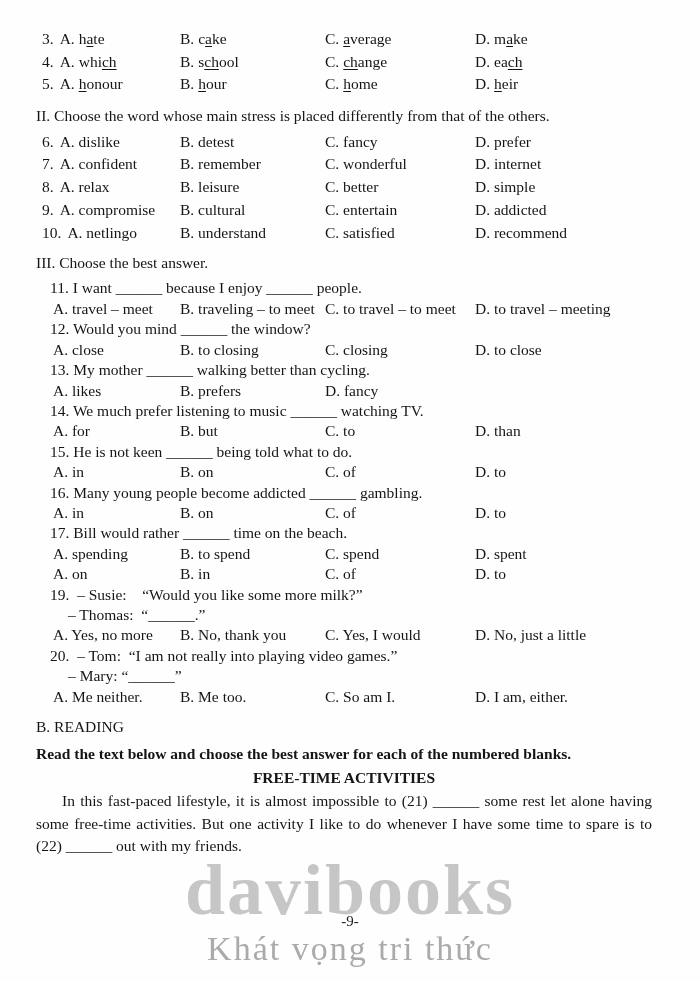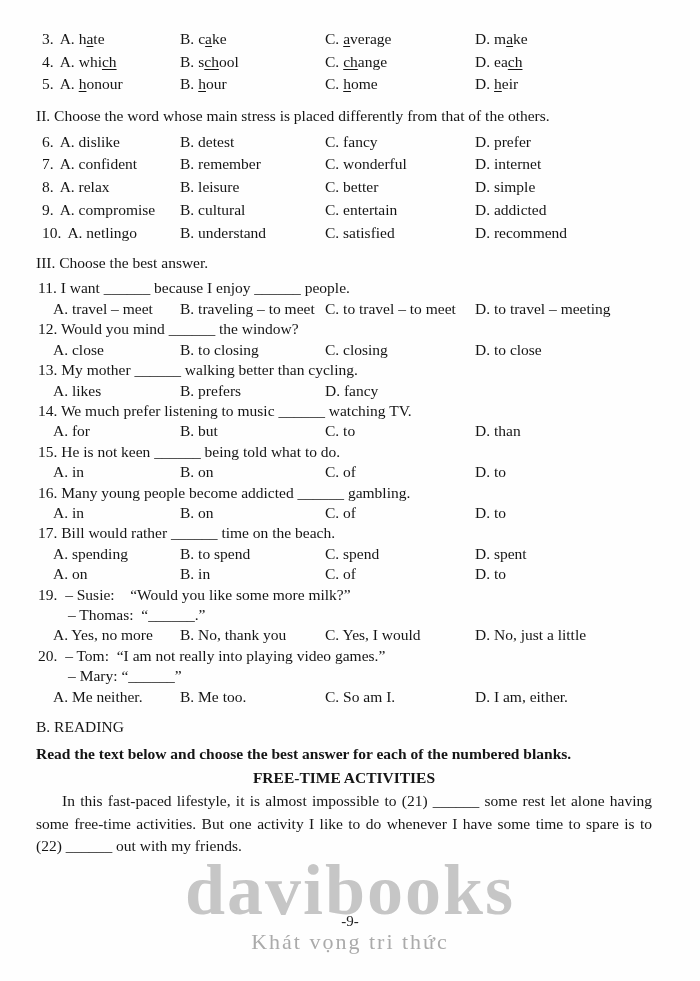--- a/index.html
+++ b/index.html
@@ -23,21 +23,21 @@
   }
   .s2row { line-height: 22.8px; }
   .cell { white-space: nowrap; }
   .qnum { margin-right: 6px; }
   .olabel { margin-right: 4px; }
   .ul { text-decoration: underline; text-underline-offset: 2px; }
   .heading { font-weight: normal; line-height: 22px; }
   .h-ii  { margin: 9px 0 4px 0; }
   .h-iii { margin: 8px 0 4px 0; }
   .stem {
-    margin-left: 2px;
+    margin-left: 14px;
     line-height: 20.4px;
     white-space: pre-wrap;
   }
   .stem2 { margin-left: 32px; }
   .optrow {
     display: grid;
     grid-template-columns: 127px 145px 150px 1fr;
     margin-left: 17px;
     line-height: 20.4px;
   }
@@ -59,21 +59,21 @@
     color: #b7b7b7;
     opacity: 0.78;
     letter-spacing: 2px;
     line-height: 1;
     pointer-events: none;
   }
   .wm2 {
     position: absolute;
     top: 930px; left: 0; width: 100%;
     text-align: center;
-    font-size: 22px;
+    font-size: 34px;
     color: #a2a2a2;
     opacity: 0.9;
     letter-spacing: 2px;
     line-height: 1.1;
     pointer-events: none;
   }
   .pageno {
     position: absolute;
     top: 913px; left: 0; width: 100%;
     text-align: center;

